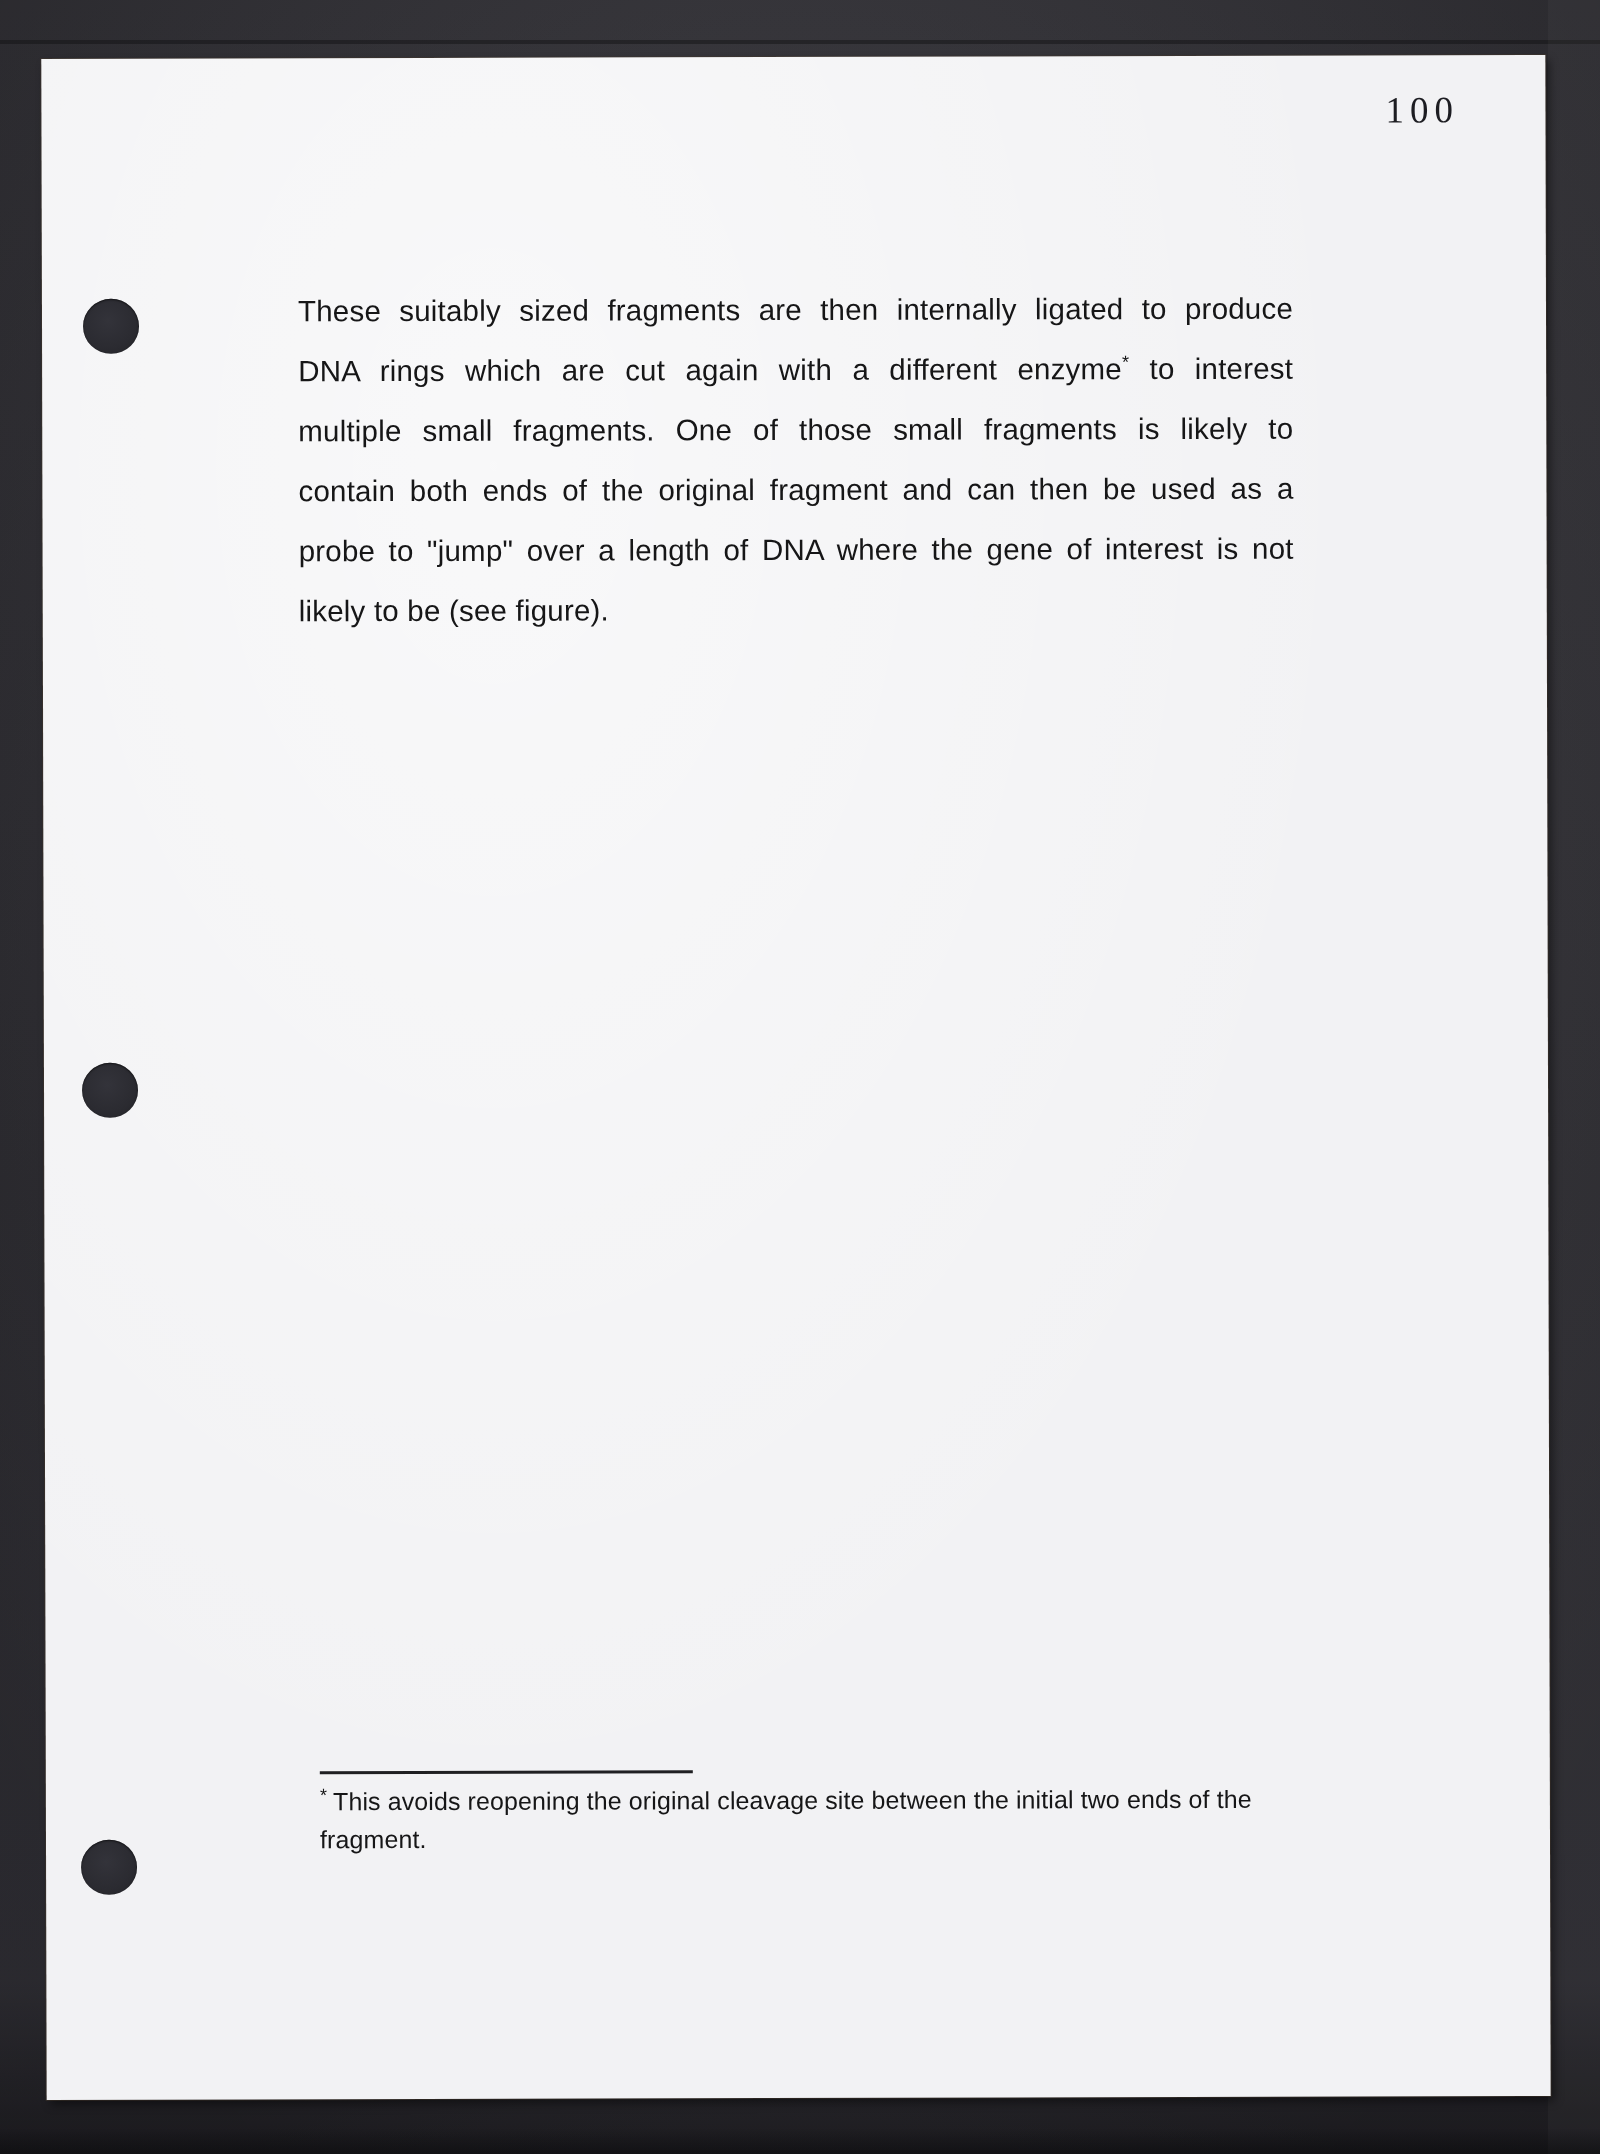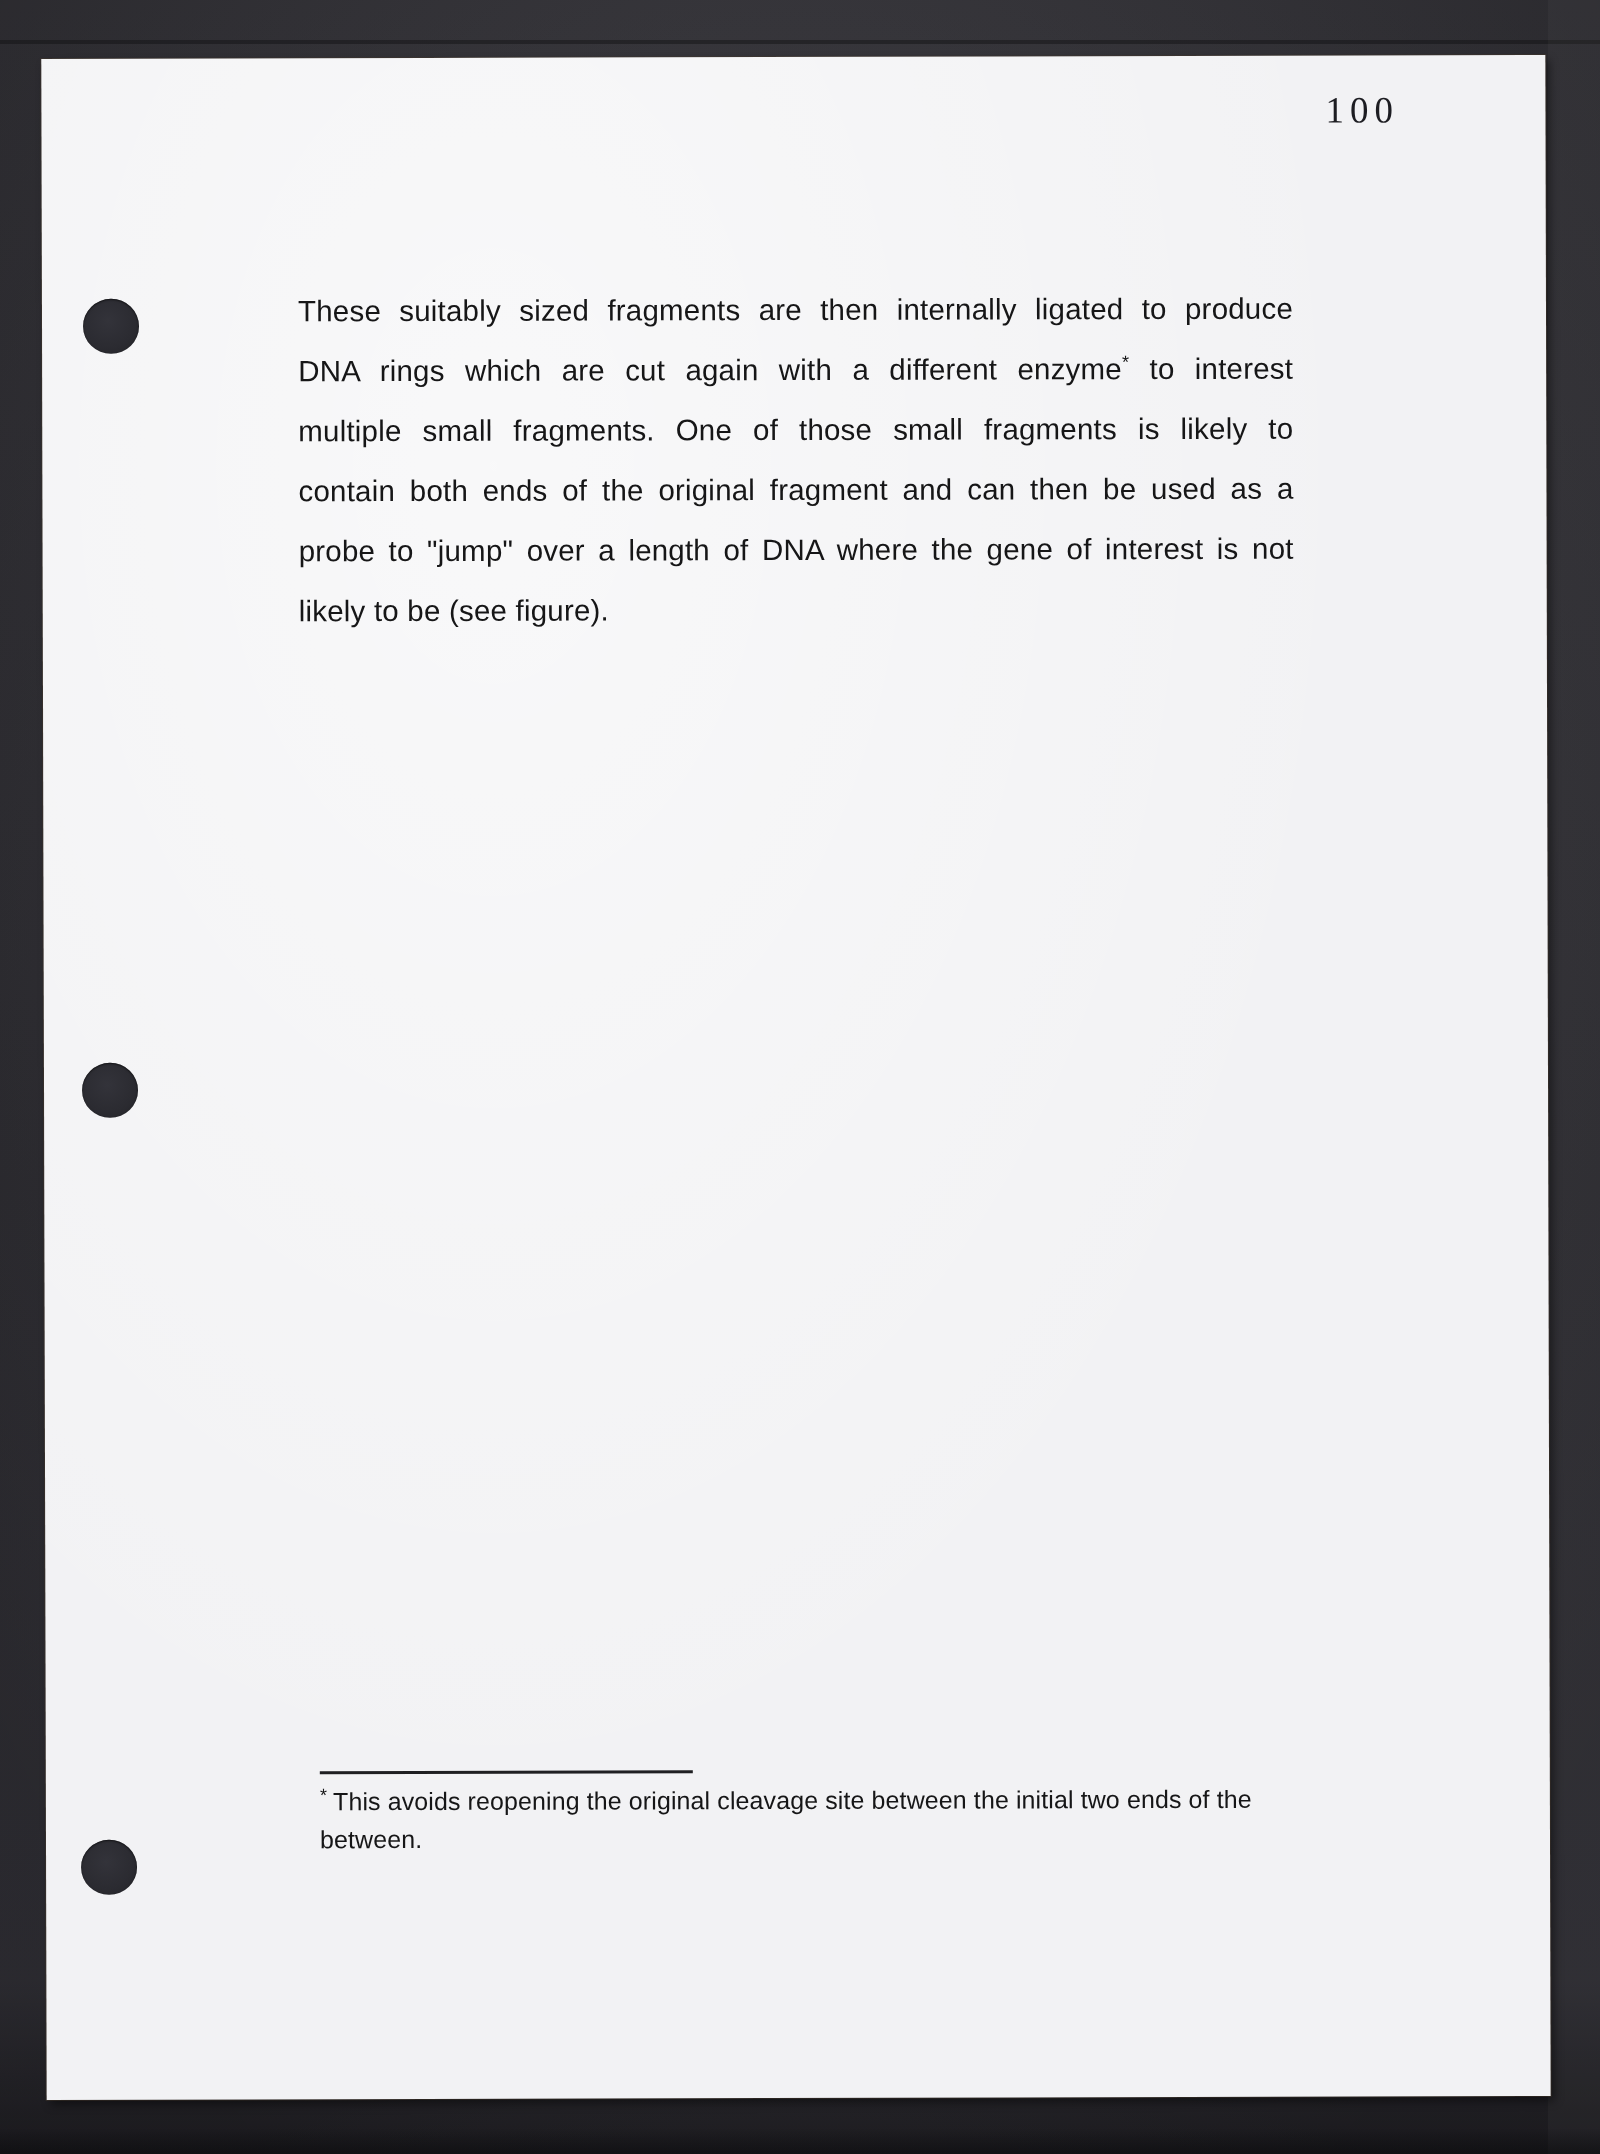--- a/index.html
+++ b/index.html
@@ -61,21 +61,21 @@
     border-radius: 50%;
     background: radial-gradient(circle at 45% 40%, #33333a 0%, #2b2b31 60%, #232327 100%);
     box-shadow: inset 0 1px 2px rgba(0,0,0,0.6);
   }
   .punch-hole.h1 { left: 41px;  top: 240px;  }
   .punch-hole.h2 { left: 38px;  top: 1004px; }
   .punch-hole.h3 { left: 35px;  top: 1781px; }
 
   .page-number {
     position: absolute;
-    left: 1284px;
+    left: 1344px;
     top: 33px;
     font-family: "Liberation Serif", serif;
     font-size: 37px;
     letter-spacing: 6px;
     color: #1d1d22;
   }
 
   .body-paragraph {
     position: absolute;
     left: 256px;
@@ -149,17 +149,17 @@
       <div class="para-line">multiple small fragments. One of those small fragments is likely to</div>
       <div class="para-line">contain both ends of the original fragment and can then be used as a</div>
       <div class="para-line">probe to "jump" over a length of DNA where the gene of interest is not</div>
       <div class="para-line flush-left">likely to be (see figure).</div>
     </div>
 
     <div class="footnote-rule"></div>
 
     <div class="footnote">
       <sup class="fn-marker">*</sup><span>This avoids reopening the original cleavage site between the initial two ends of the</span><br>
-      <span>between.</span>
+      <span>fragment.</span>
     </div>
 
   </div>
 </div>
 
 </body></html>

